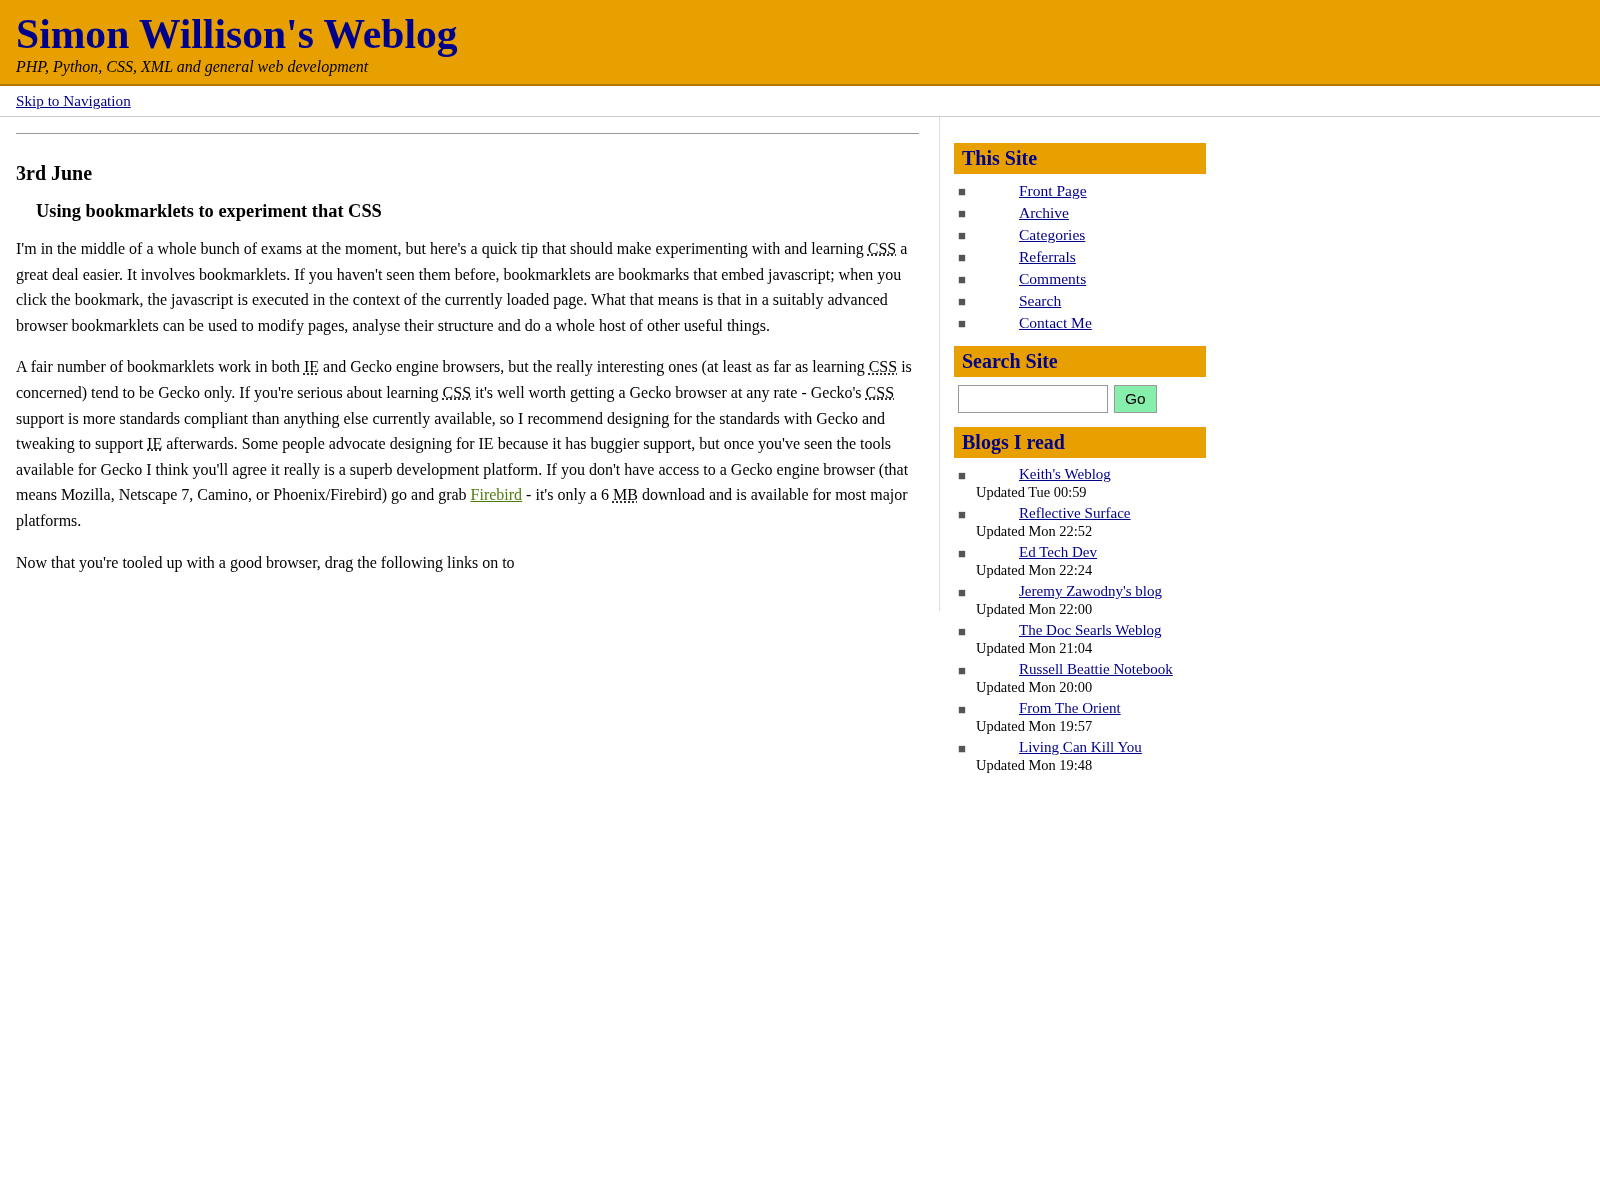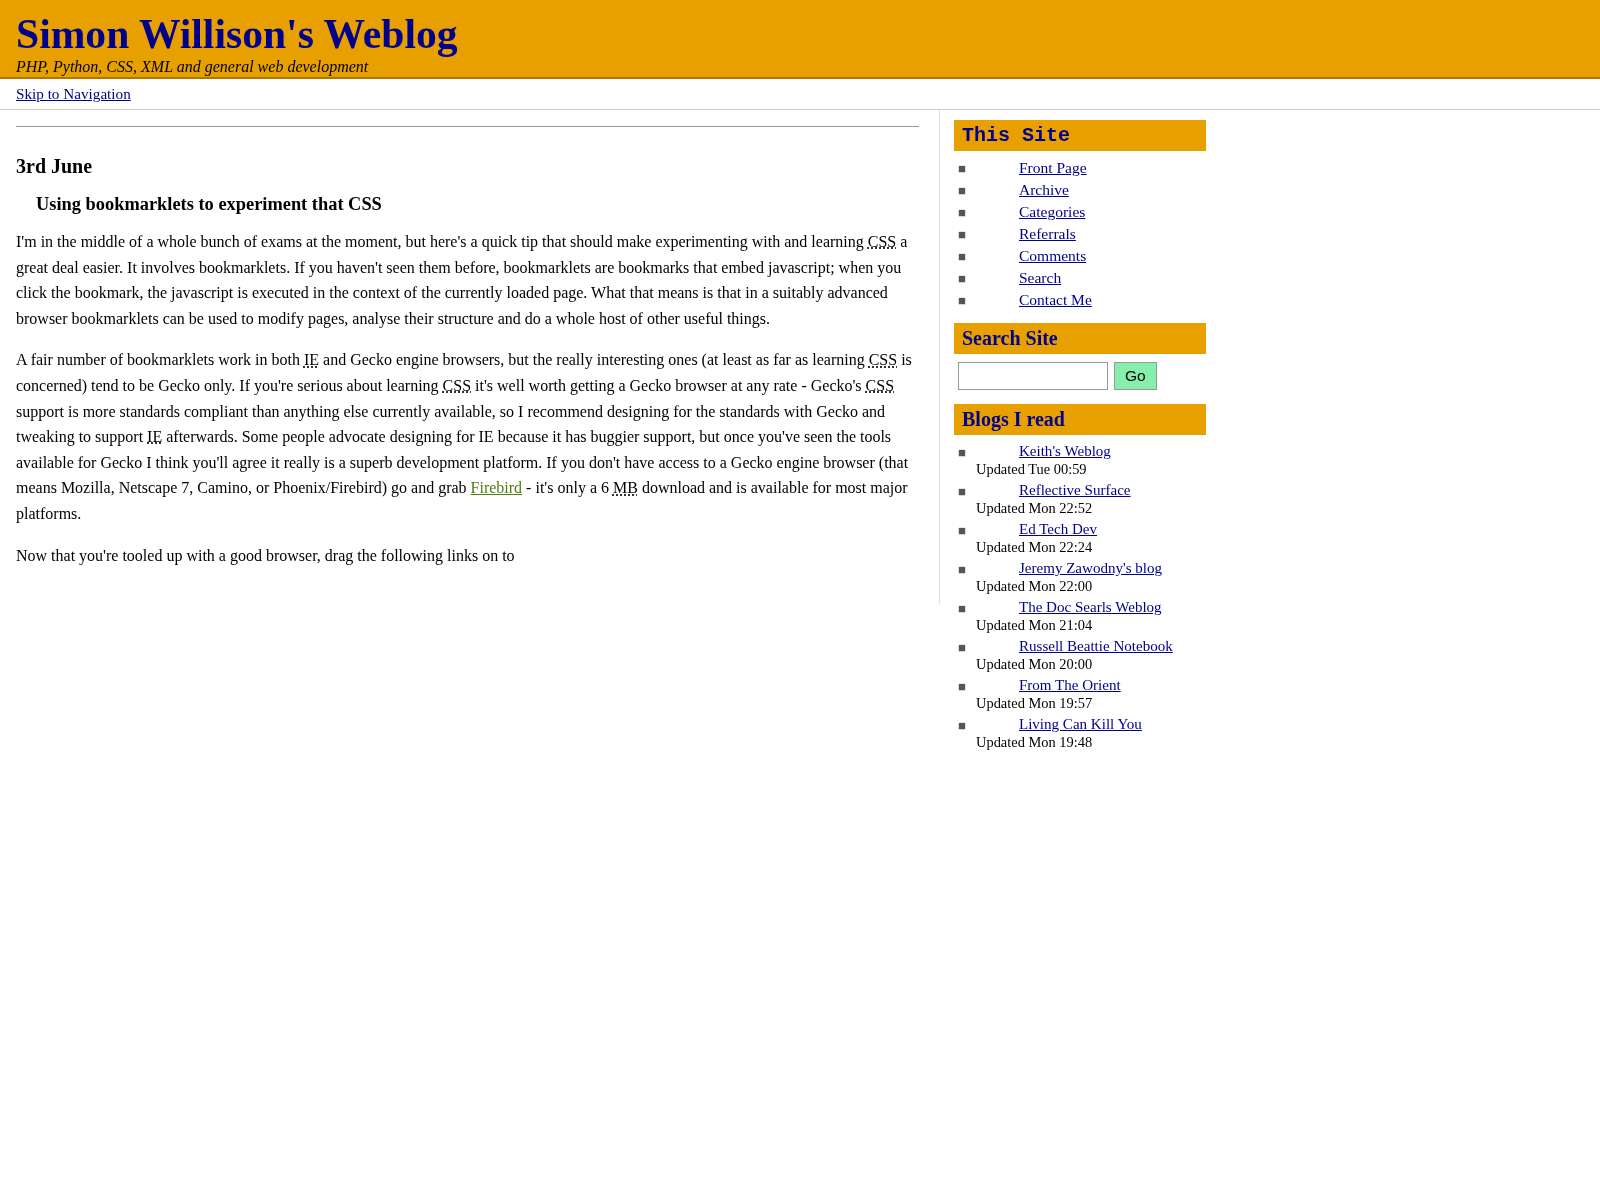--- a/index.html
+++ b/index.html
@@ -4,21 +4,21 @@
   <style>
     * { margin: 0; padding: 0; box-sizing: border-box; }
     body {
       font-family: Georgia, 'Times New Roman', serif;
       font-size: 16px;
       background: #fff;
       color: #000;
     }
     #header {
       background: #E8A000;
-      padding: 10px 16px 1px 16px;
+      padding: 10px 16px 8px 16px;
       border-bottom: 2px solid #b07800;
     }
     #header h1 {
       font-size: 2.6em;
       font-weight: bold;
       color: #00008B;
       font-family: Georgia, serif;
     }
     #header .tagline {
       font-style: italic;
@@ -78,22 +78,21 @@
     .sidebar-section-title {
       background: #E8A000;
       color: #00008B;
       font-weight: bold;
       font-size: 1.25em;
       padding: 4px 8px;
       margin-bottom: 8px;
       margin-top: 14px;
     }
     .sidebar-section-title:first-child {
-      margin-top: 0;
-      font-family: Liberation Mono, monospace;
+      margin-top: 16px;
     }
     .sidebar-list {
       list-style: none;
       margin-bottom: 8px;
       padding-left: 4px;
     }
     .sidebar-list li {
       display: flex;
       align-items: flex-start;
       margin-bottom: 4px;

